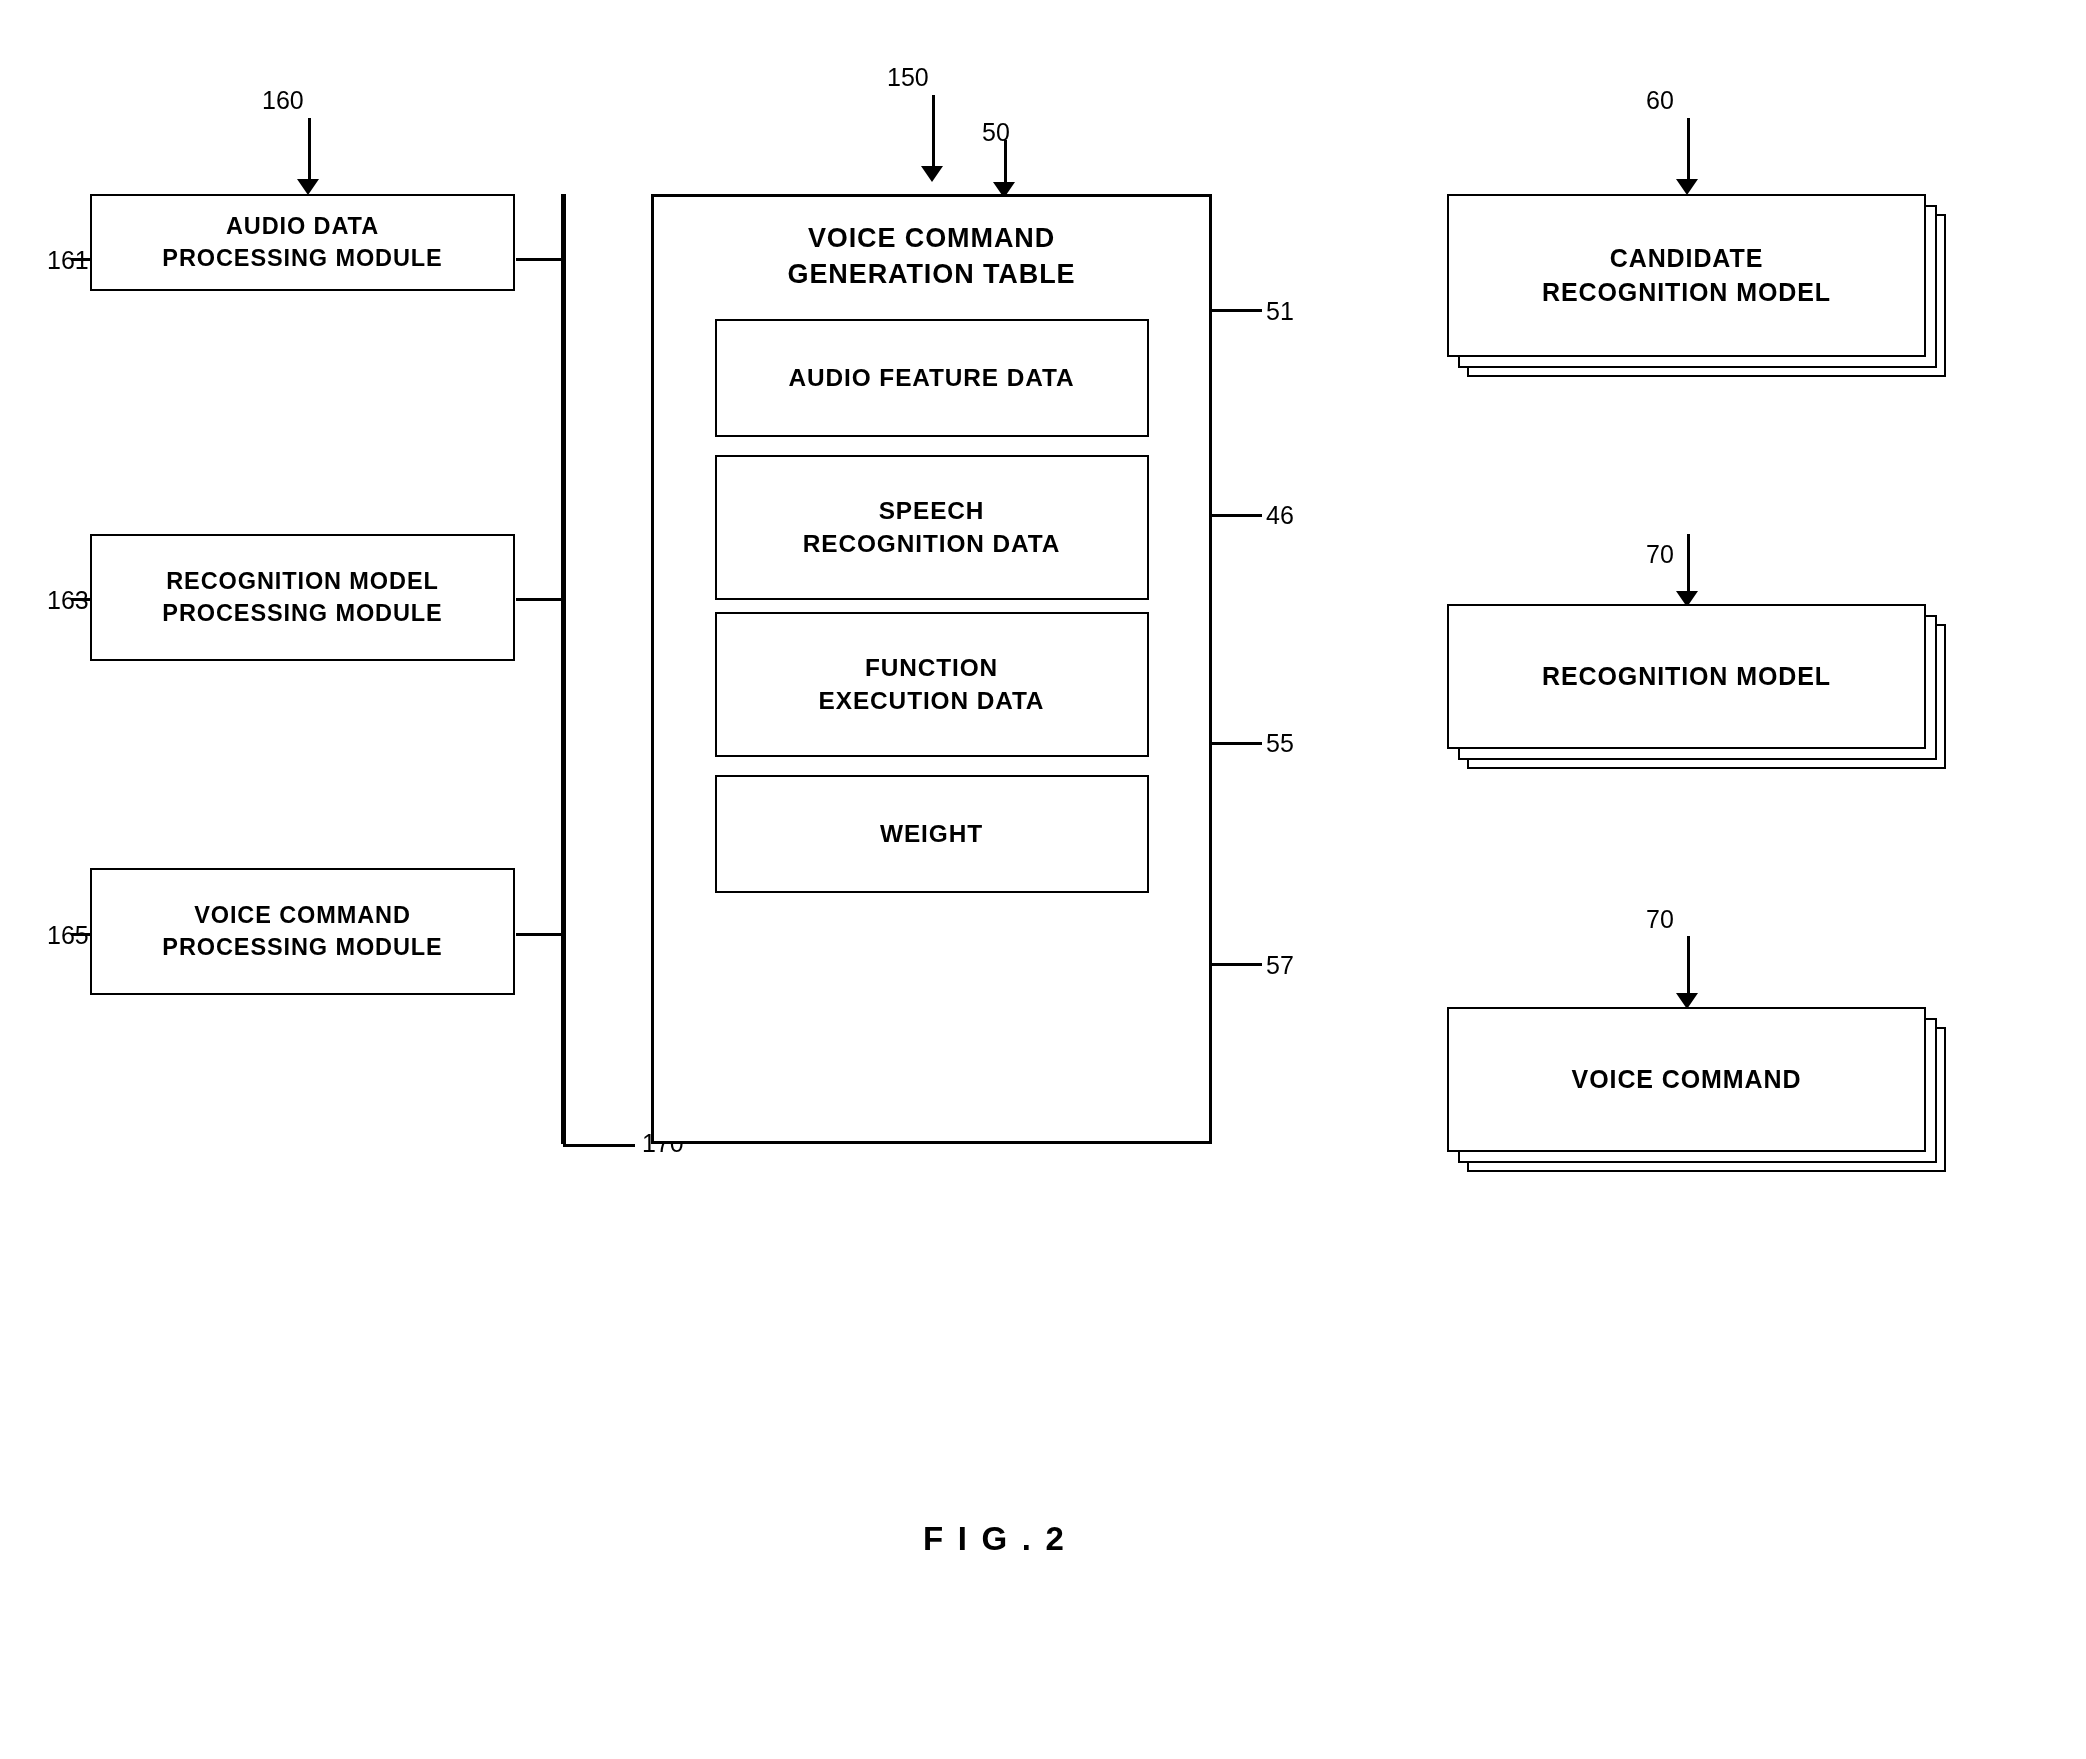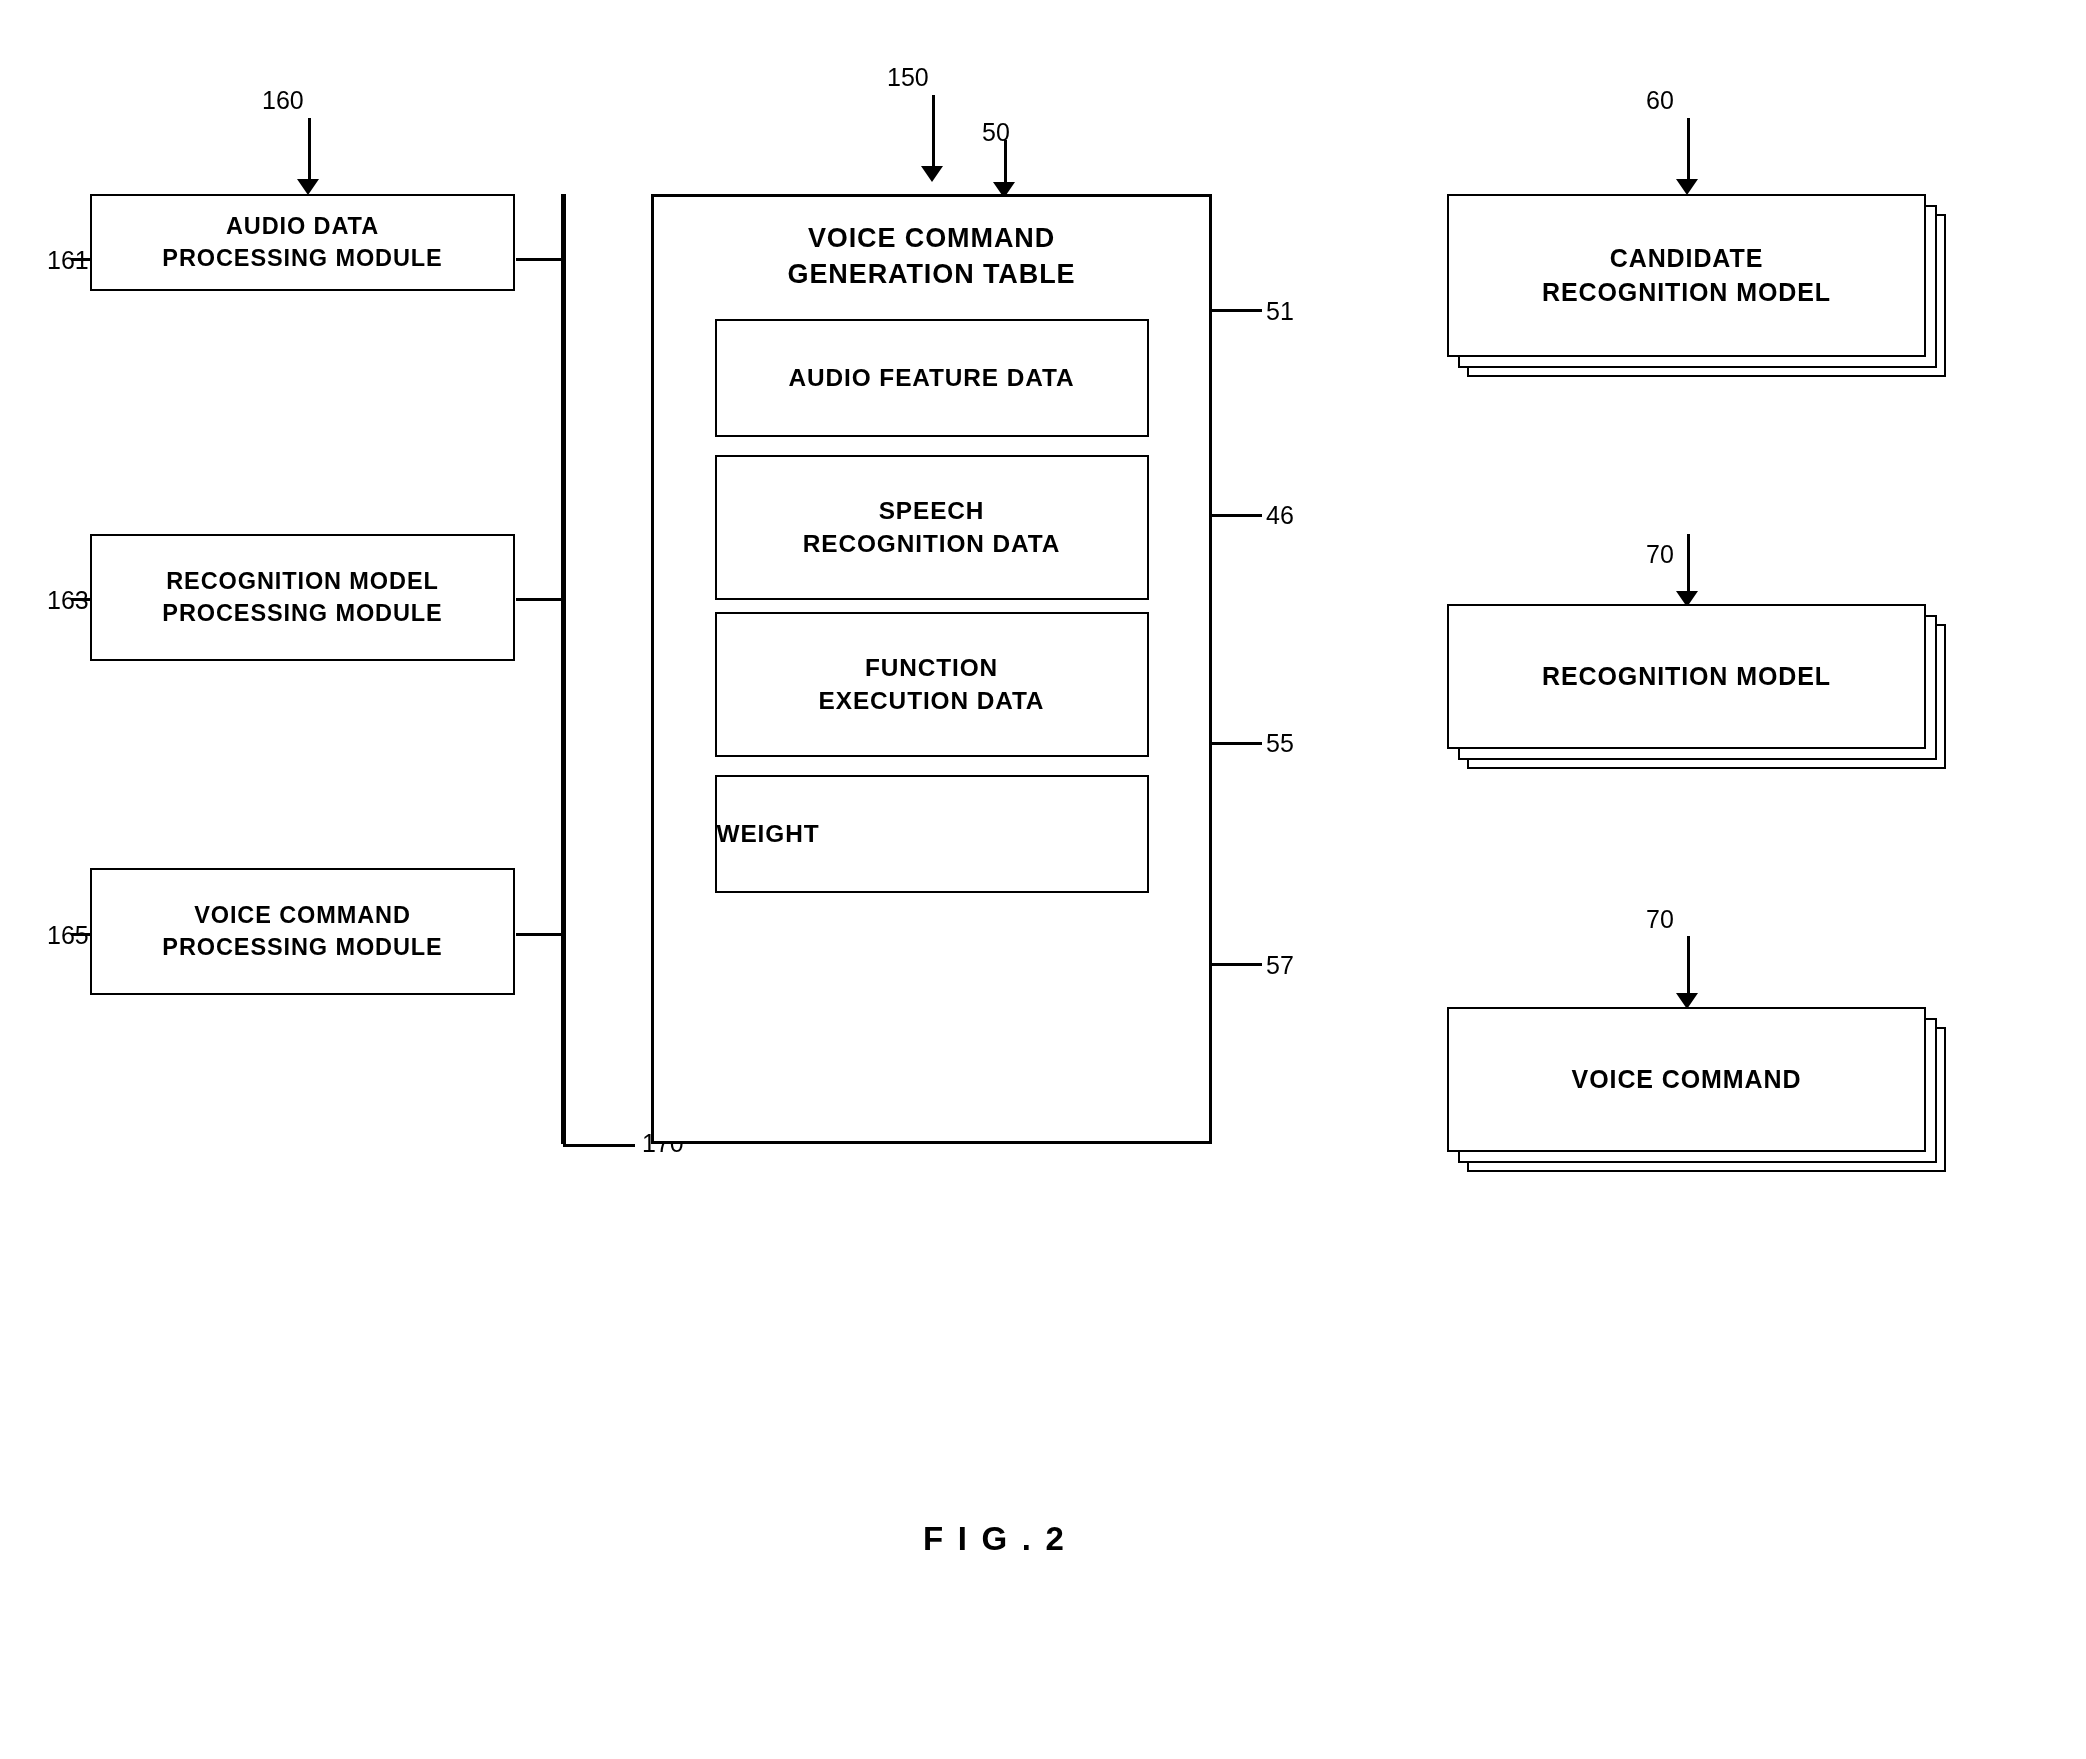--- a/index.html
+++ b/index.html
@@ -163,21 +163,21 @@
     <div style="border:2.7px solid #000; width:434px; height:145px; display:flex; align-items:center; justify-content:center; margin-bottom:12px; background:#fff;">
       <span style="font-size:24.4px; font-weight:bold; white-space:pre-line; text-align:center;">SPEECH
 RECOGNITION DATA</span>
     </div>
 
     <div style="border:2.7px solid #000; width:434px; height:145px; display:flex; align-items:center; justify-content:center; margin-bottom:18px; background:#fff;">
       <span style="font-size:24.4px; font-weight:bold; white-space:pre-line; text-align:center;">FUNCTION
 EXECUTION DATA</span>
     </div>
 
-    <div style="border:2.7px solid #000; width:434px; height:118px; display:flex; align-items:center; justify-content:flex-start; background:#fff;">
+    <div style="border:2.7px solid #000; width:434px; height:118px; display:flex; align-items:center; justify-content:center; background:#fff;">
       <span style="font-size:24.4px; font-weight:bold;">WEIGHT</span>
     </div>
   </div>
 
   <div class="h-line" style="left:1212px; top:309px; width:50px;"></div>
   <span class="label" style="left:1266px; top:297px;">51</span>
 
   <div class="h-line" style="left:1212px; top:514px; width:50px;"></div>
   <span class="label" style="left:1266px; top:501px;">46</span>
 

